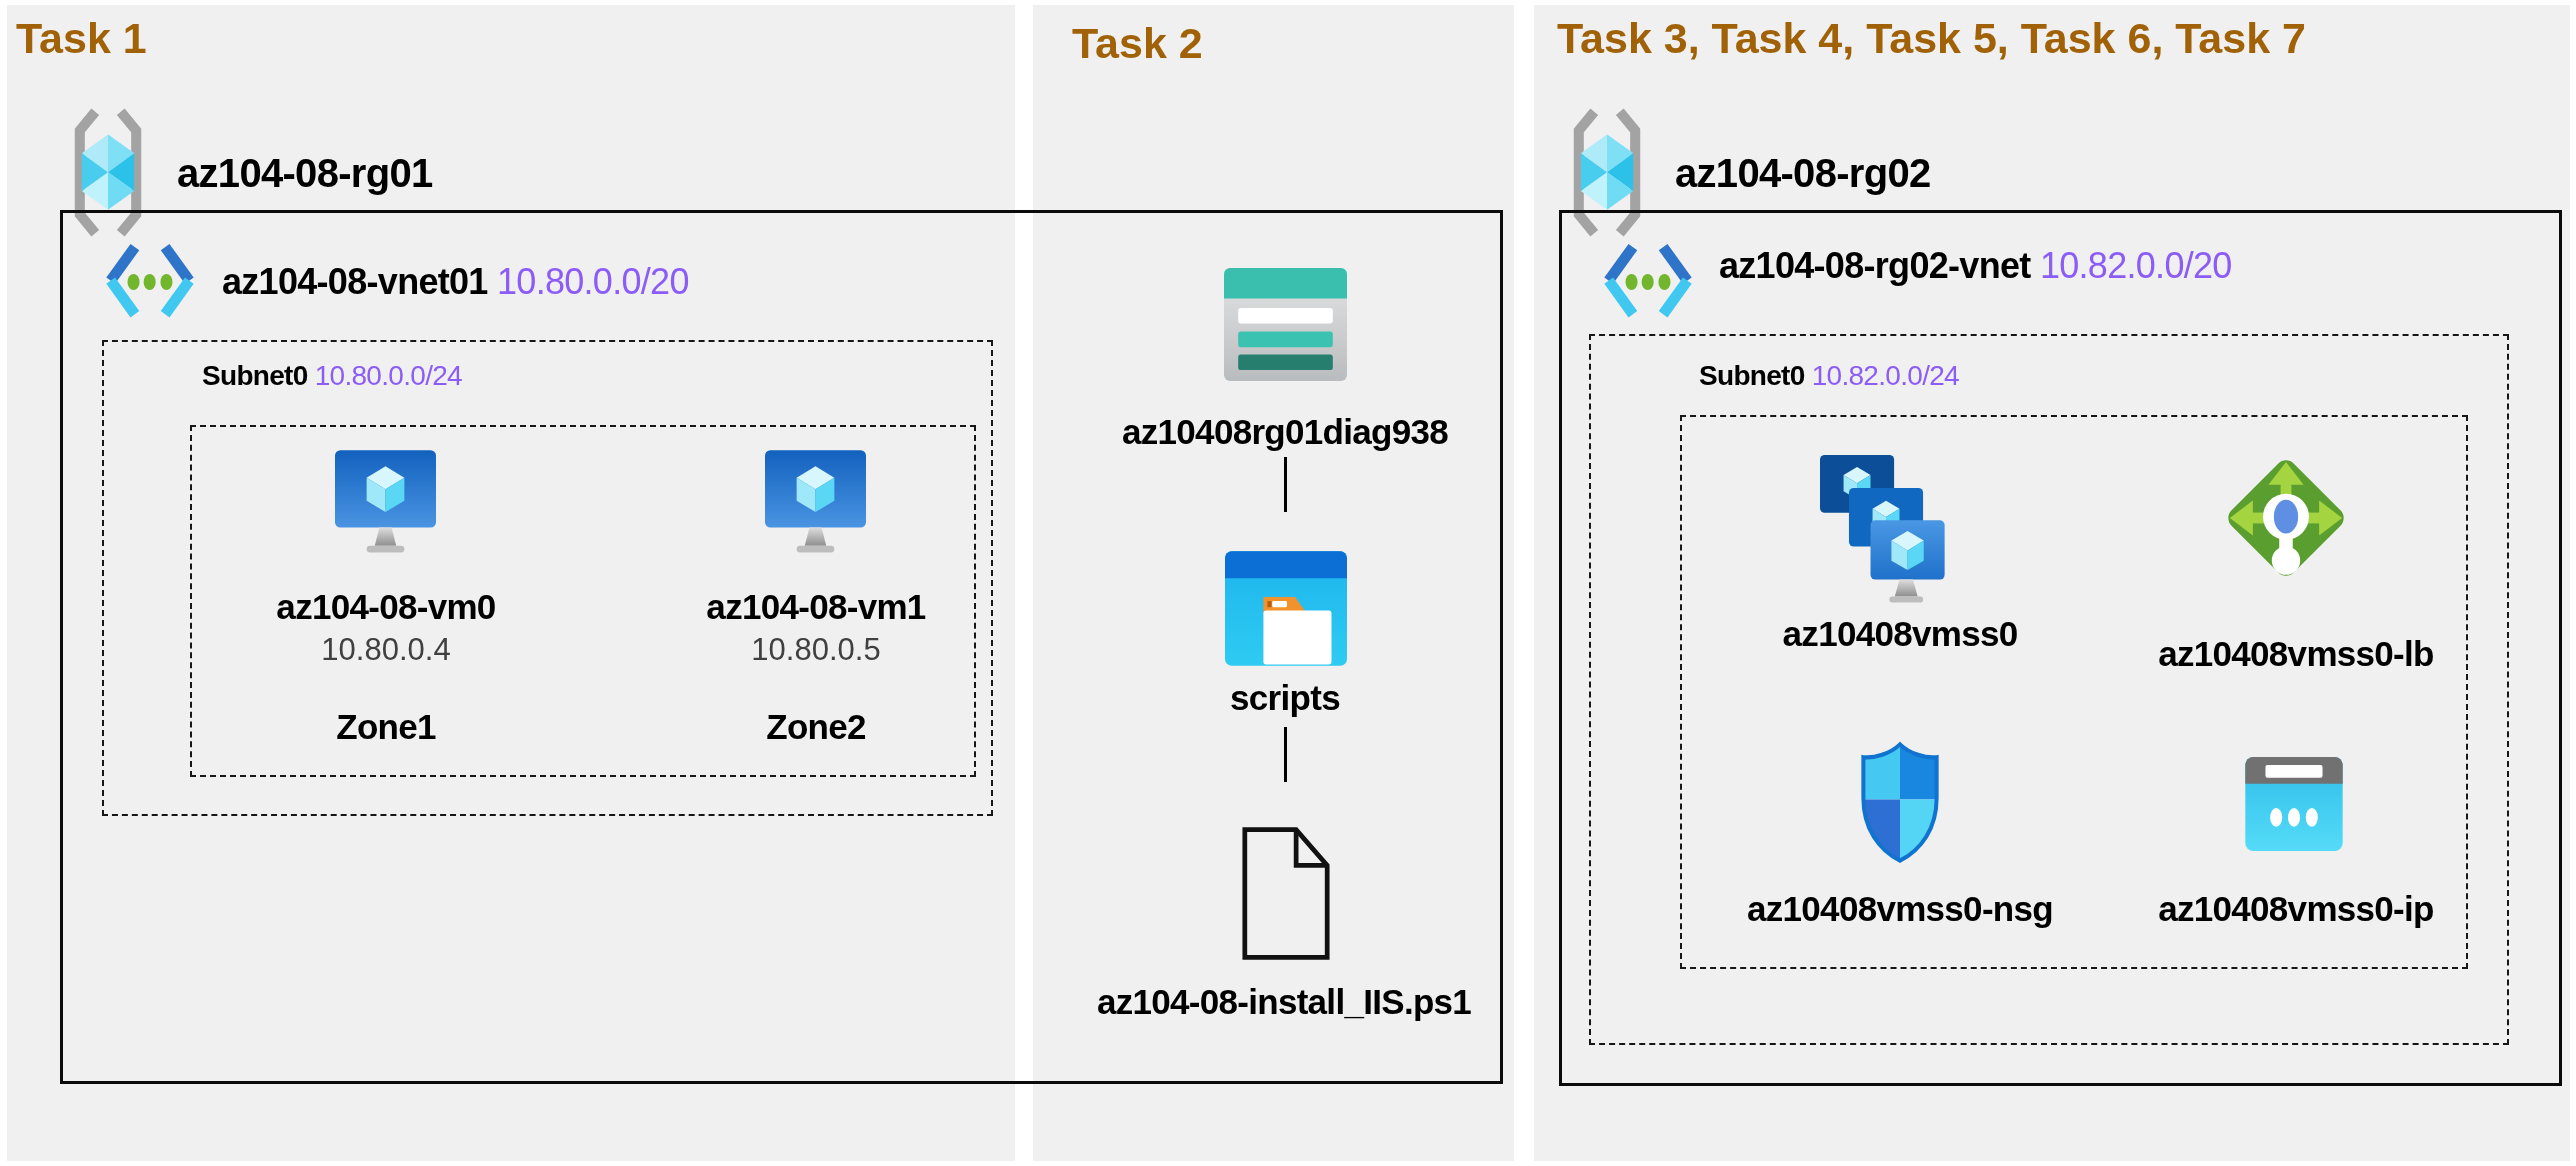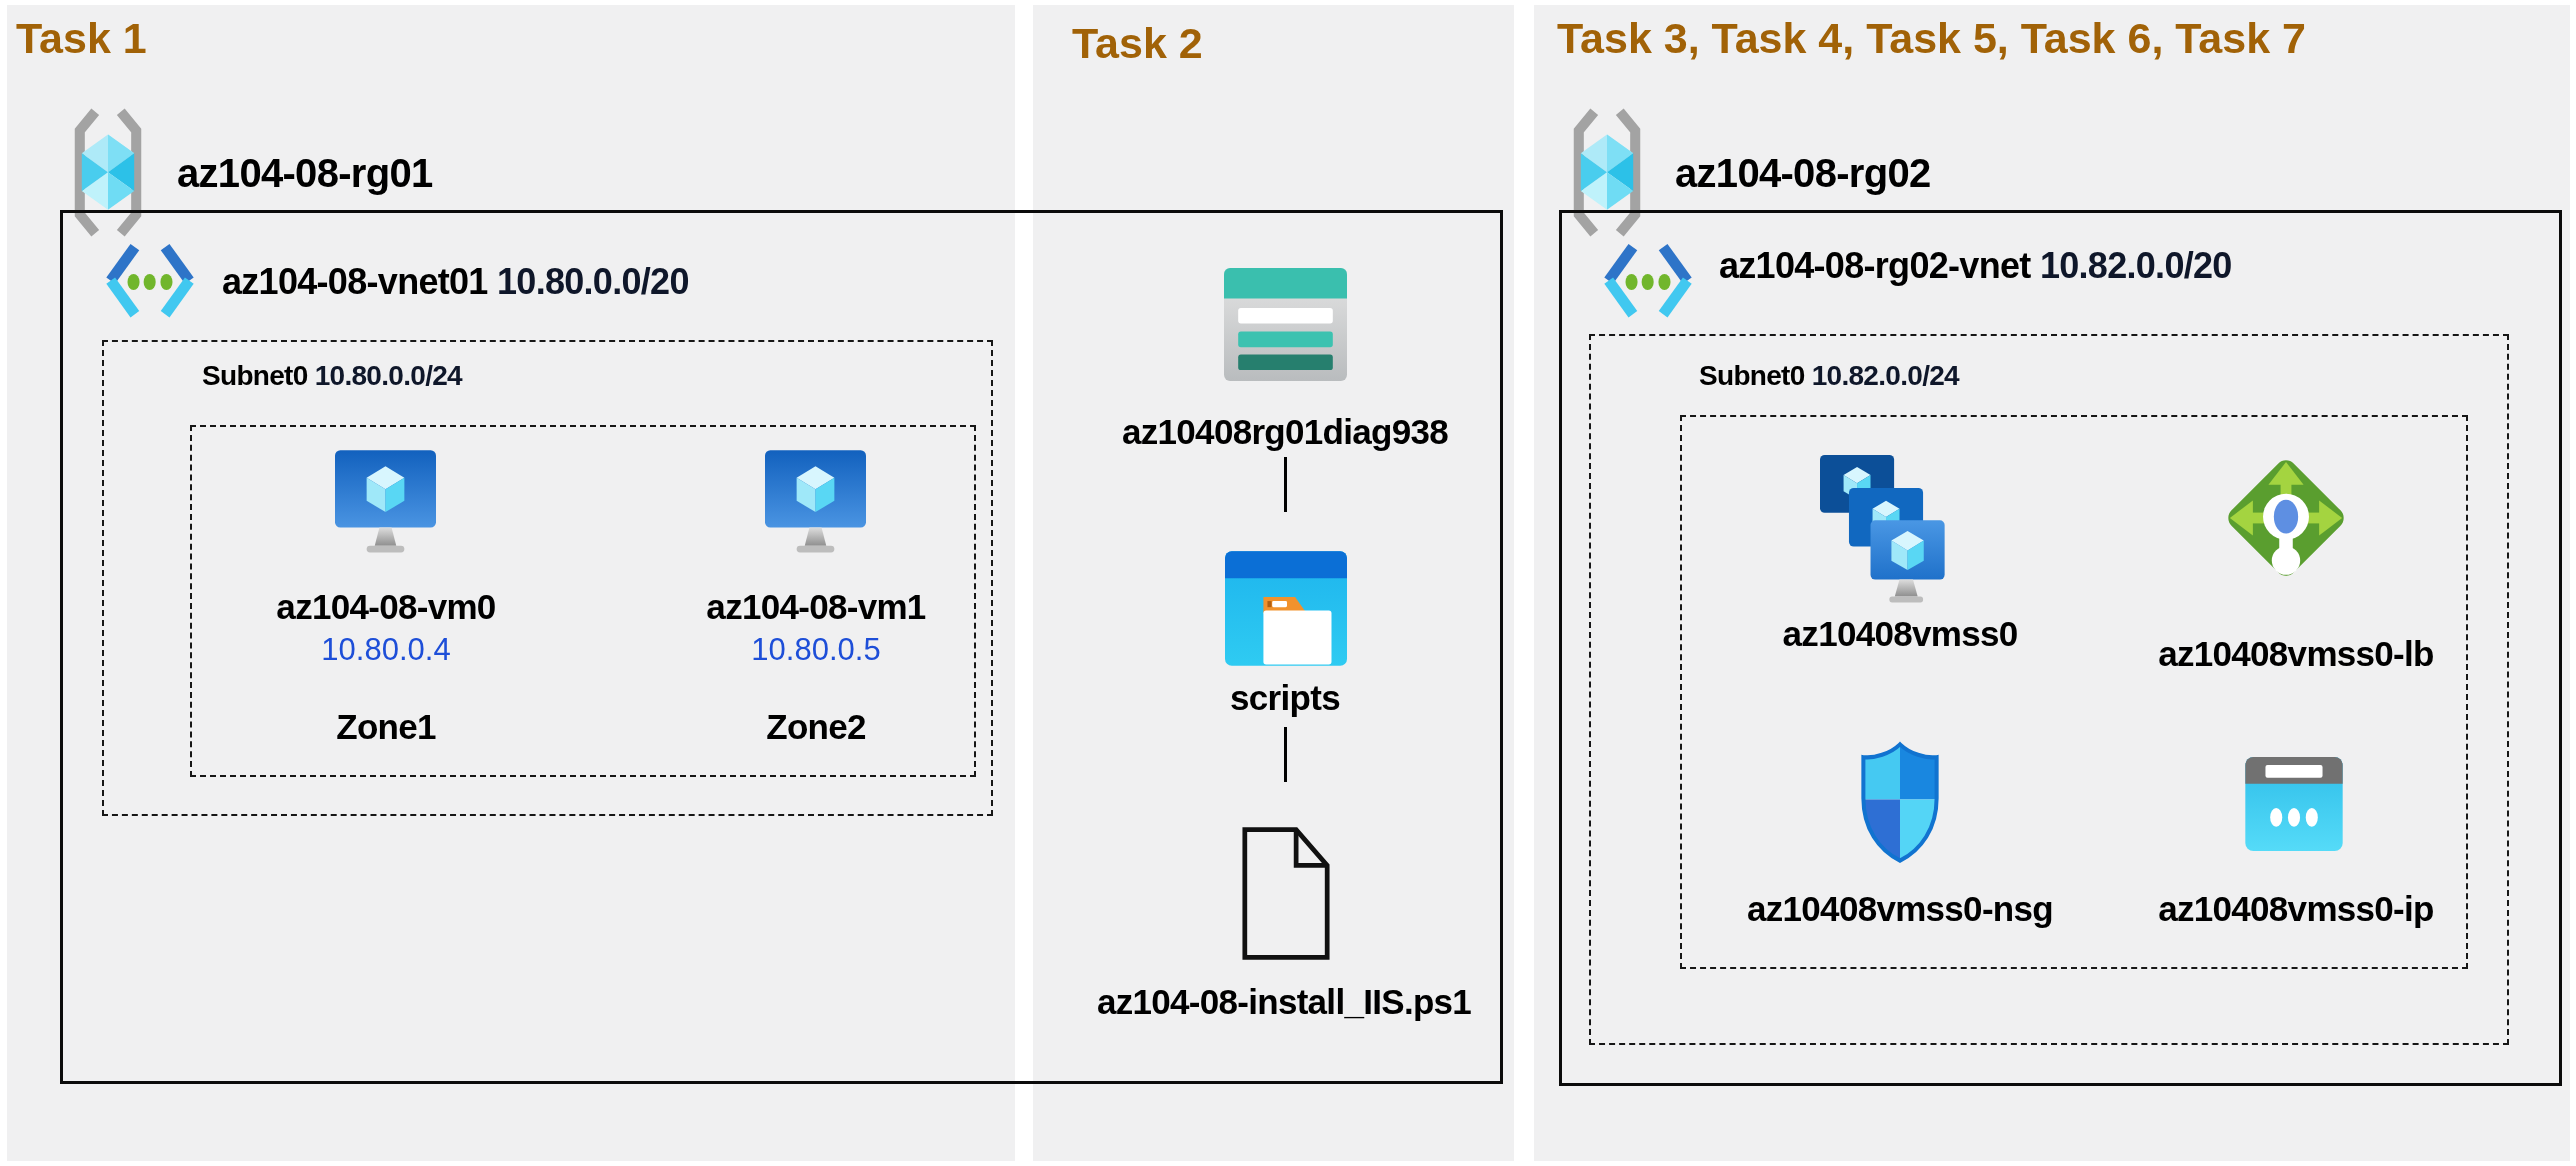--- a/index.html
+++ b/index.html
@@ -9,22 +9,22 @@
     font-family:"Liberation Sans", sans-serif;
   }
   .panel{position:absolute;top:5.4px;height:1156px;background:#f0f0f1}
   .title{position:absolute;font-weight:bold;font-size:43px;color:#a16207;white-space:nowrap;line-height:1}
   .solidbox{position:absolute;border:3.4px solid #0b0b0b;box-sizing:border-box}
   .dashbox{position:absolute;border:2.7px dashed #161616;box-sizing:border-box}
   .lbl{position:absolute;font-weight:bold;font-size:35px;color:#000;white-space:nowrap;line-height:1;letter-spacing:-0.7px}
   .rglbl{font-size:40px}
   .nlbl{font-size:36px}
   .sublbl{font-size:28px}
-  .cidr{font-weight:bold;color:#0f172a}
-  .ip{position:absolute;font-weight:normal;font-size:31px;color:#1d4ed8;white-space:nowrap;line-height:1}
+  .cidr{font-weight:normal;color:#8b5cf6}
+  .ip{position:absolute;font-weight:normal;font-size:31px;color:#404040;white-space:nowrap;line-height:1}
   .ctr{transform:translateX(-50%)}
   .conn{position:absolute;width:2.7px;background:#000}
   svg{position:absolute;display:block}
 </style>
 </head>
 <body>
 
 <div class="panel" style="left:6.7px;width:1008px"></div>
 <div class="panel" style="left:1033px;width:481px"></div>
 <div class="panel" style="left:1534px;width:1036px"></div>

